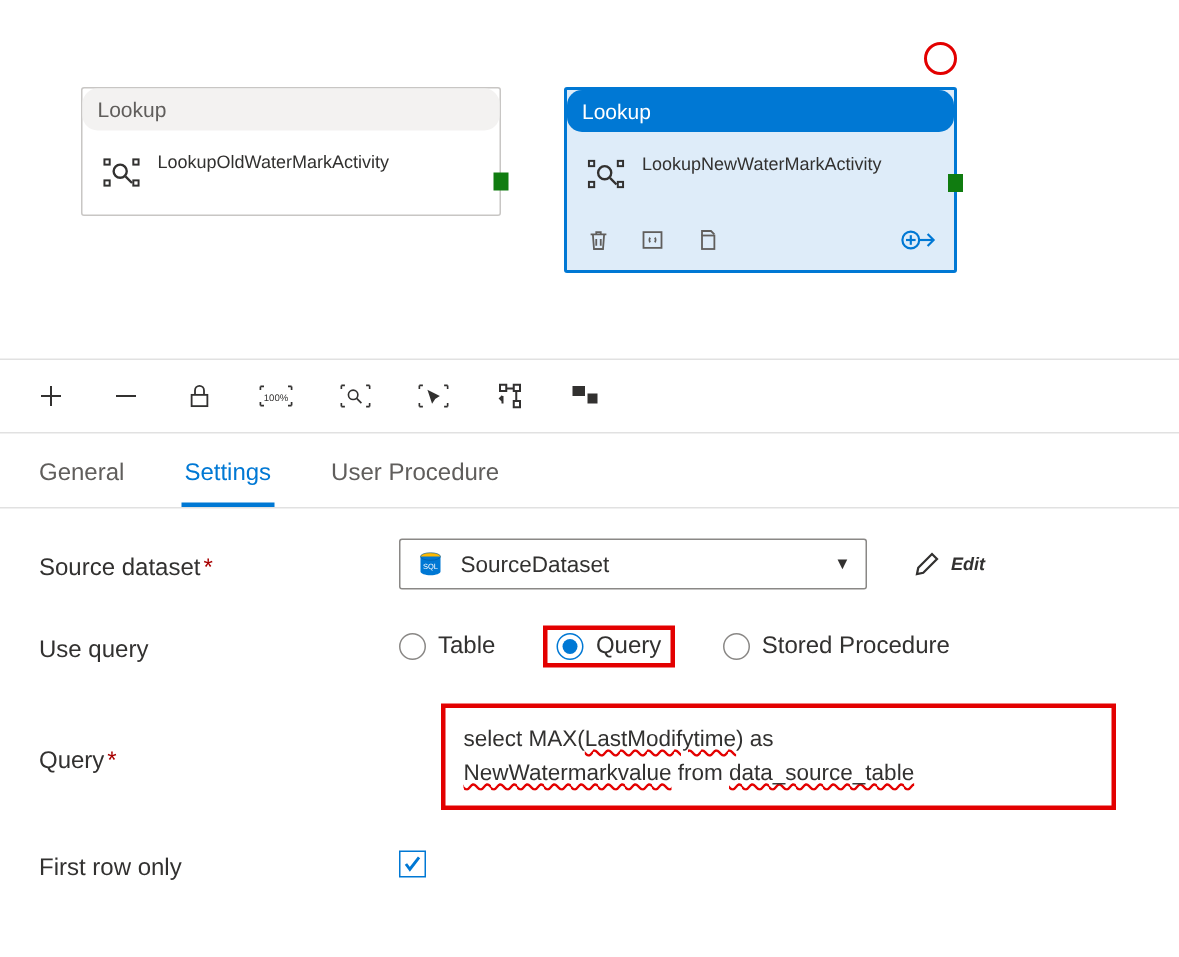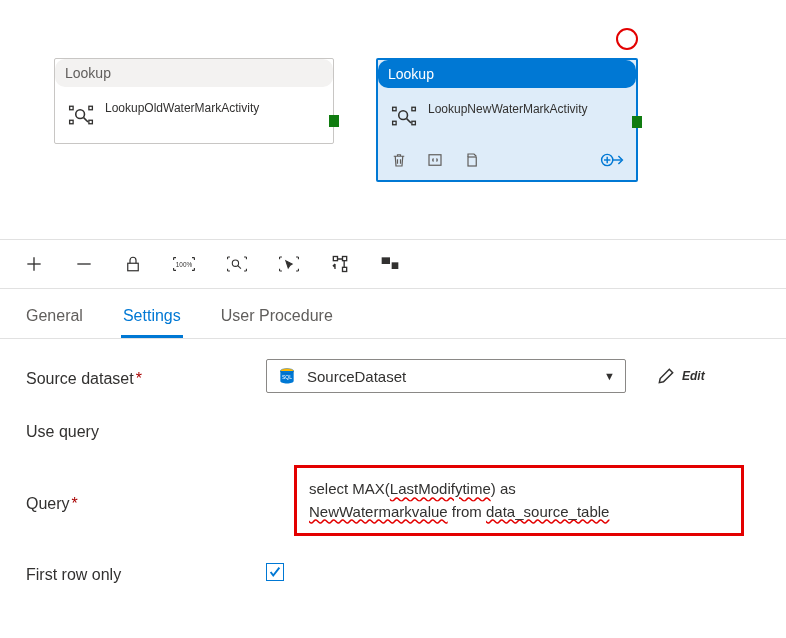--- a/index.html
+++ b/index.html
@@ -130,21 +130,21 @@
       padding-top: 6px;
     }
     .req { color: #a80000; margin-left: 2px; }
     .field { flex: 1; display: flex; align-items: center; }
 
     .dataset-select {
       display: flex;
       align-items: center;
       border: 1px solid #8a8886;
       border-radius: 2px;
-      width: 360px;
+      width: 312px;
       padding: 6px 10px;
       gap: 10px;
       cursor: pointer;
       background: #fff;
     }
     .sql-icon {
       display:inline-flex; align-items:center; justify-content:center;
     }
     .sel-text { flex: 1; font-size: 15px; color: #323130; }
     .caret { color: #323130; font-size: 11px; }
@@ -341,20 +341,40 @@
         <svg width="20" height="20" viewBox="0 0 24 24" fill="none" stroke="#323130" stroke-width="1.8">
             <path d="M4 20l1-5L16 4l4 4L9 19l-5 1z"></path>
           </svg>
         <span class="edit-label">Edit</span>
       </div>
     </div>
   </div>
 
   <div class="row">
     <div class="label">Use query</div>
+    <div class="field">
+      <div class="radios">
+        <div class="radio">
+          <span class="radio-circle"></span>
+          <span class="radio-label">Table</span>
+        </div>
+        <div class="highlight-box">
+          <div class="radio checked">
+            <span class="radio-circle">
+                <span class="radio-dot"></span>
+              </span>
+            <span class="radio-label">Query</span>
+          </div>
+        </div>
+        <div class="radio">
+          <span class="radio-circle"></span>
+          <span class="radio-label">Stored Procedure</span>
+        </div>
+      </div>
+    </div>
   </div>
 
   <div class="row">
     <div class="label">
       <span>Query</span><span class="req">*</span>
     </div>
     <div class="field">
       <div class="query-box">
         <span>select MAX(</span><span class="spell-err">LastModifytime</span><span>) as </span><br><span class="spell-err">NewWatermarkvalue</span><span> from </span><span class="spell-err">data_source_table</span>
       </div>

